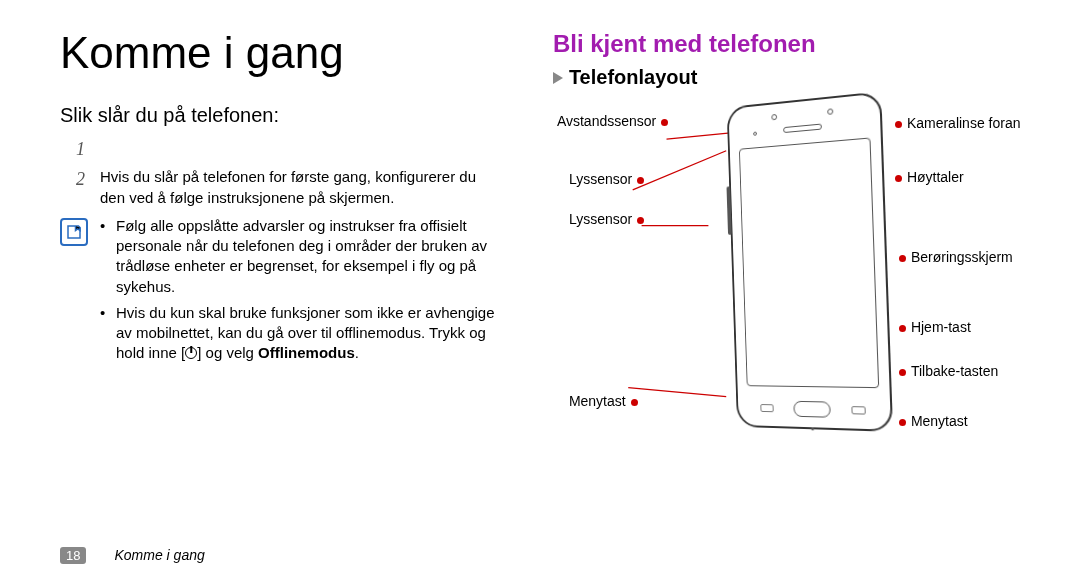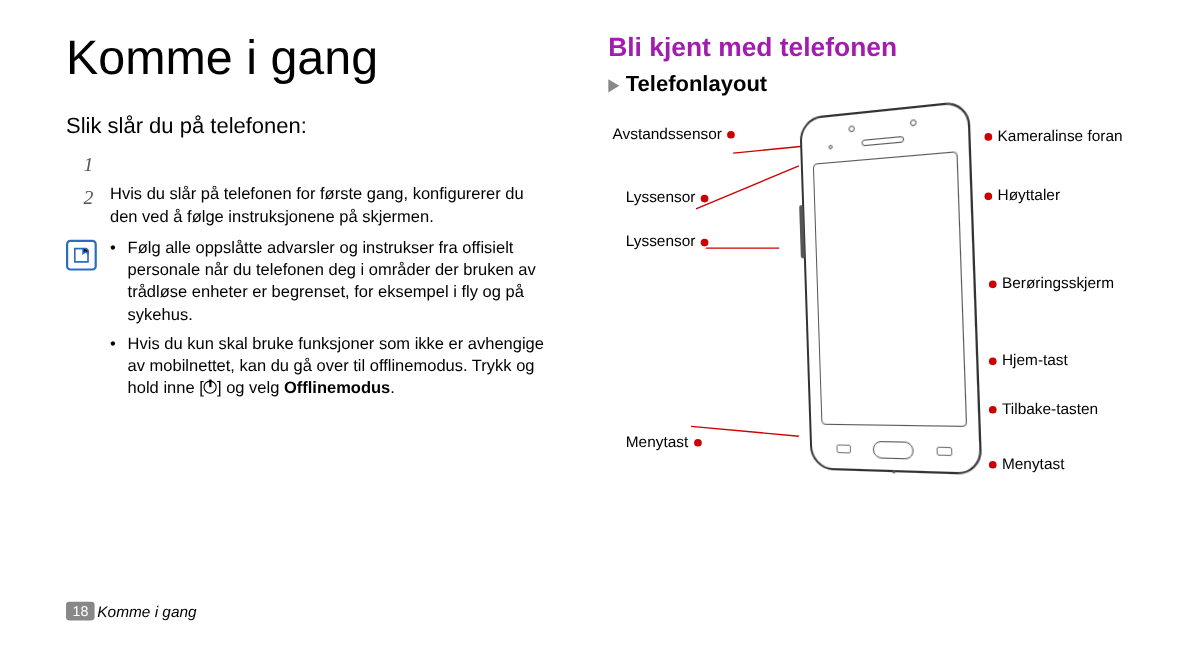--- a/index.html
+++ b/index.html
@@ -104,22 +104,22 @@
   .bullet .dot { min-width: 8px; }
   .bold { font-weight: 600; }
 
   .footer {
     position: absolute;
     left: 60px;
     bottom: 22px;
     font-size: 14px;
     font-style: italic;
     display: flex;
-    align-items: flex-end;
-    gap: 2px;
+    align-items: flex-start;
+    gap: 28px;
   }
   .footer .pg {
     font-style: normal;
     background: #888;
     color: #fff;
     border-radius: 3px;
     padding: 1px 6px;
     font-size: 13px;
   }
 

